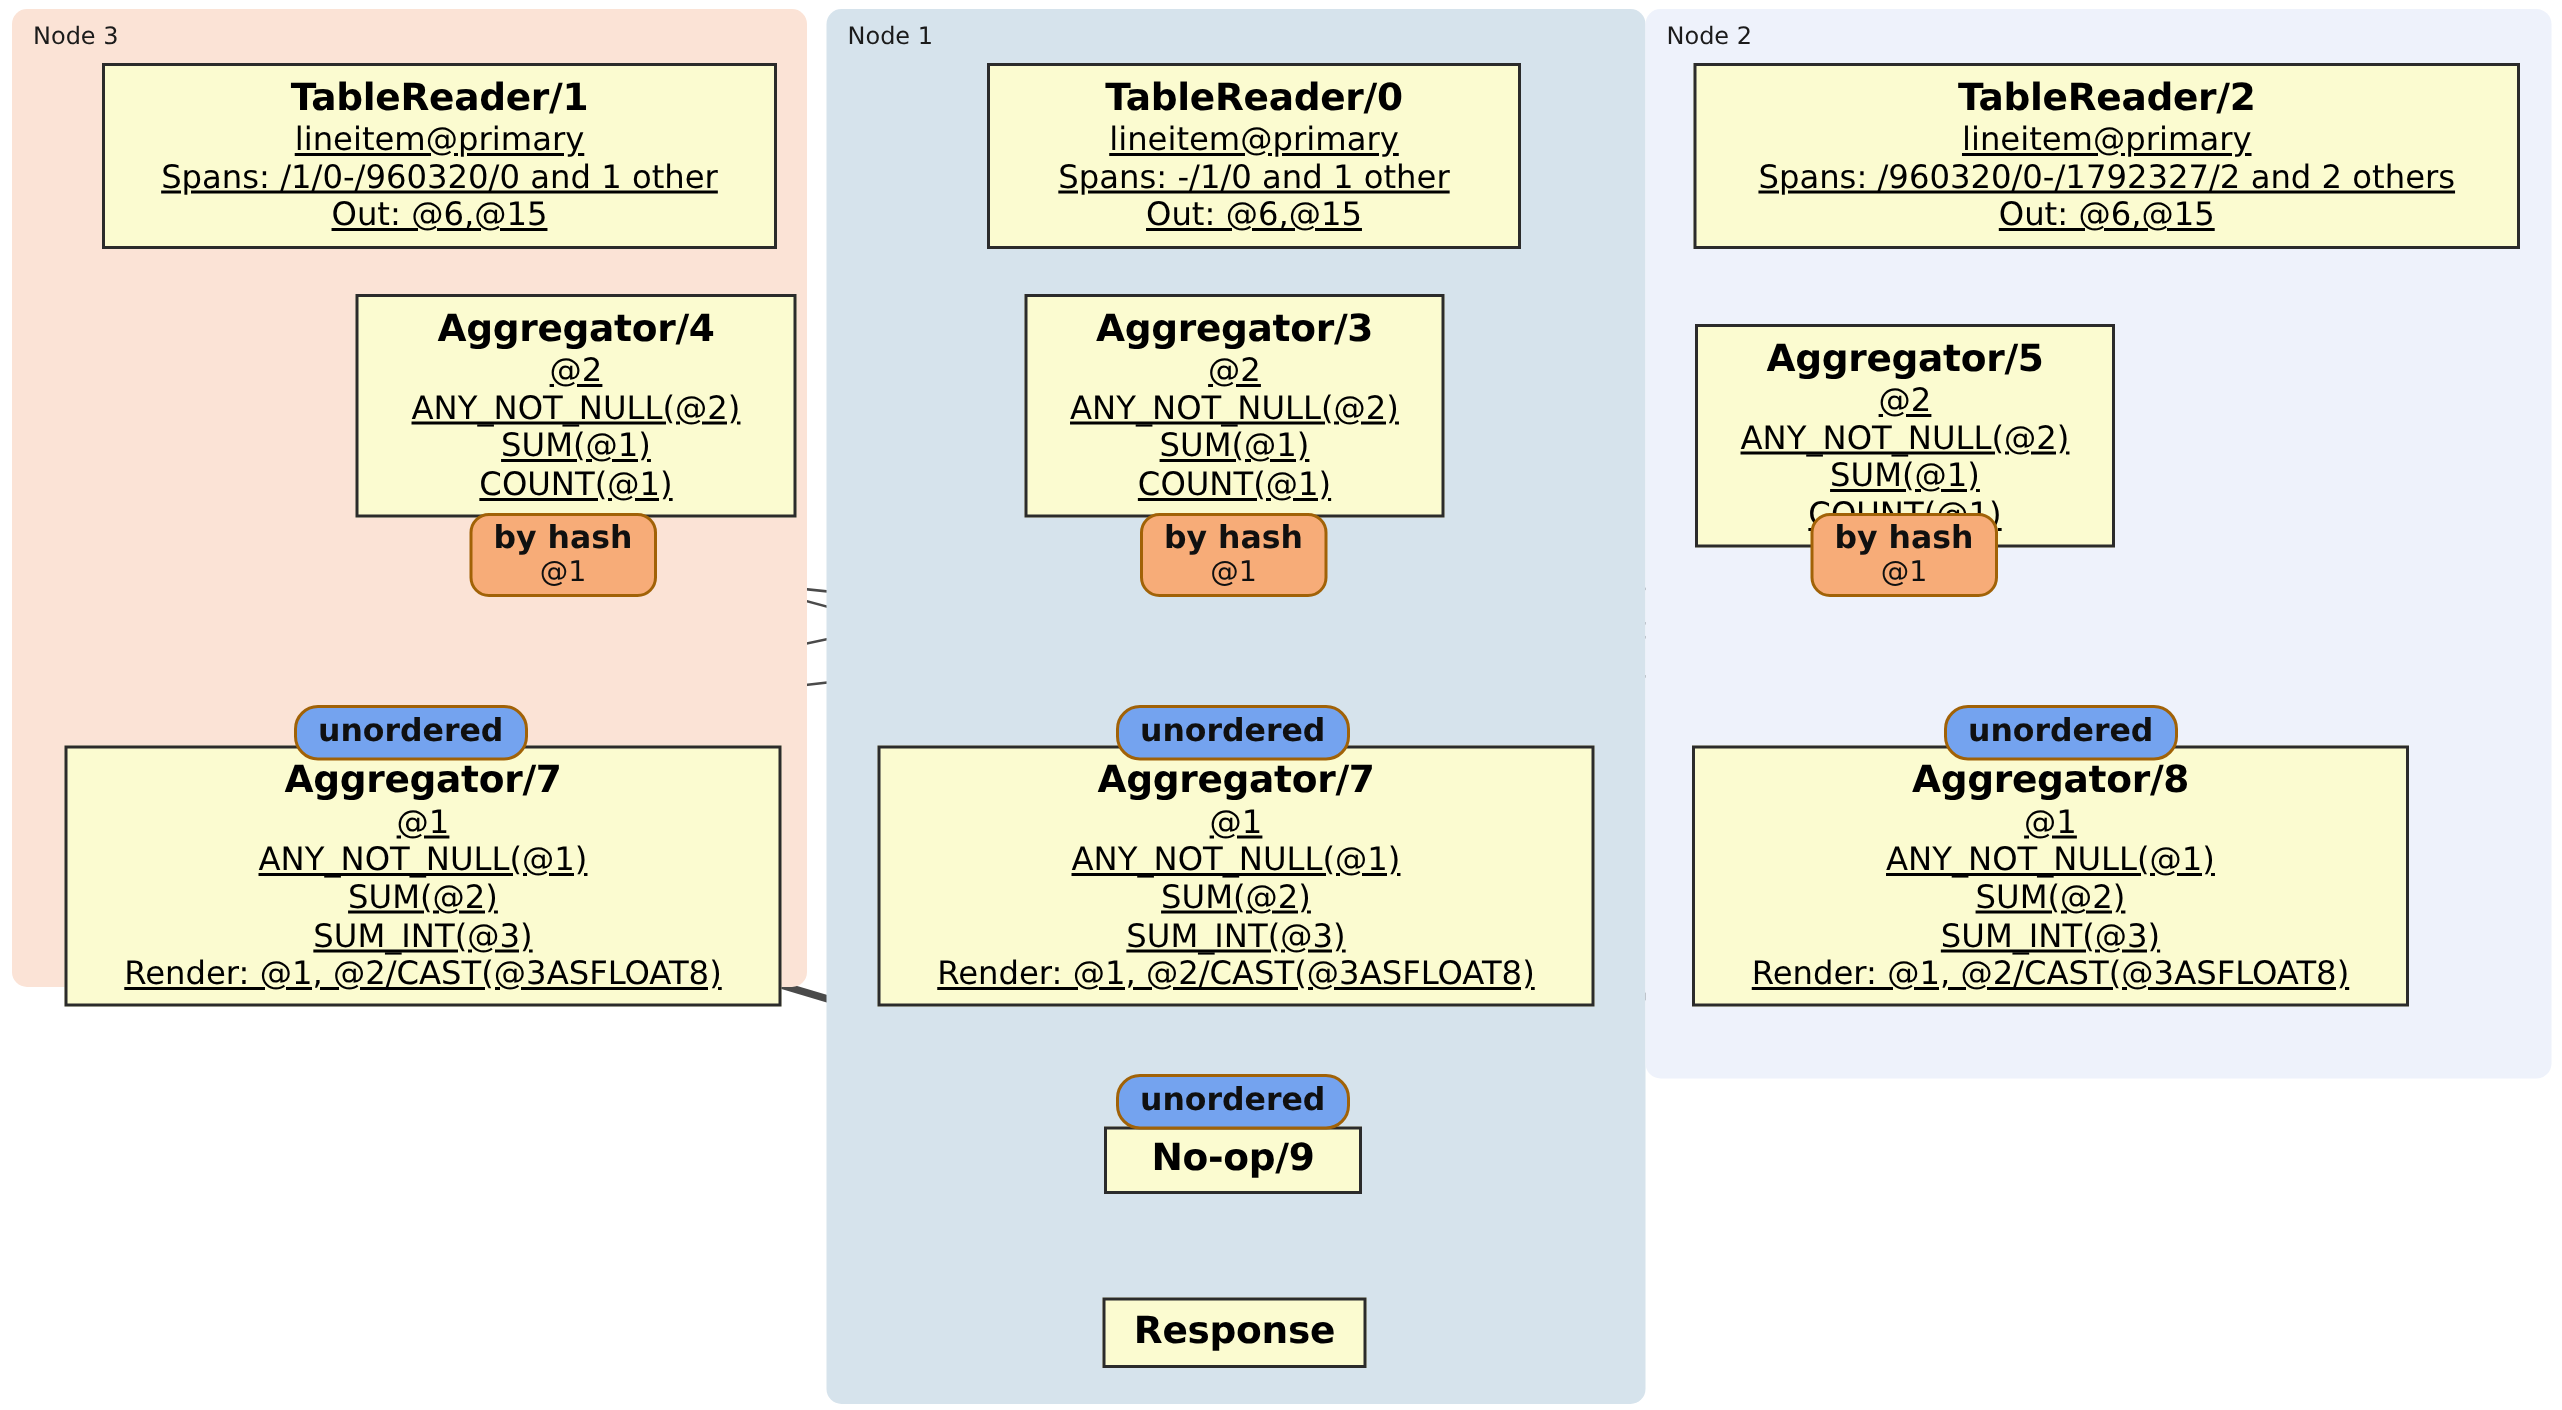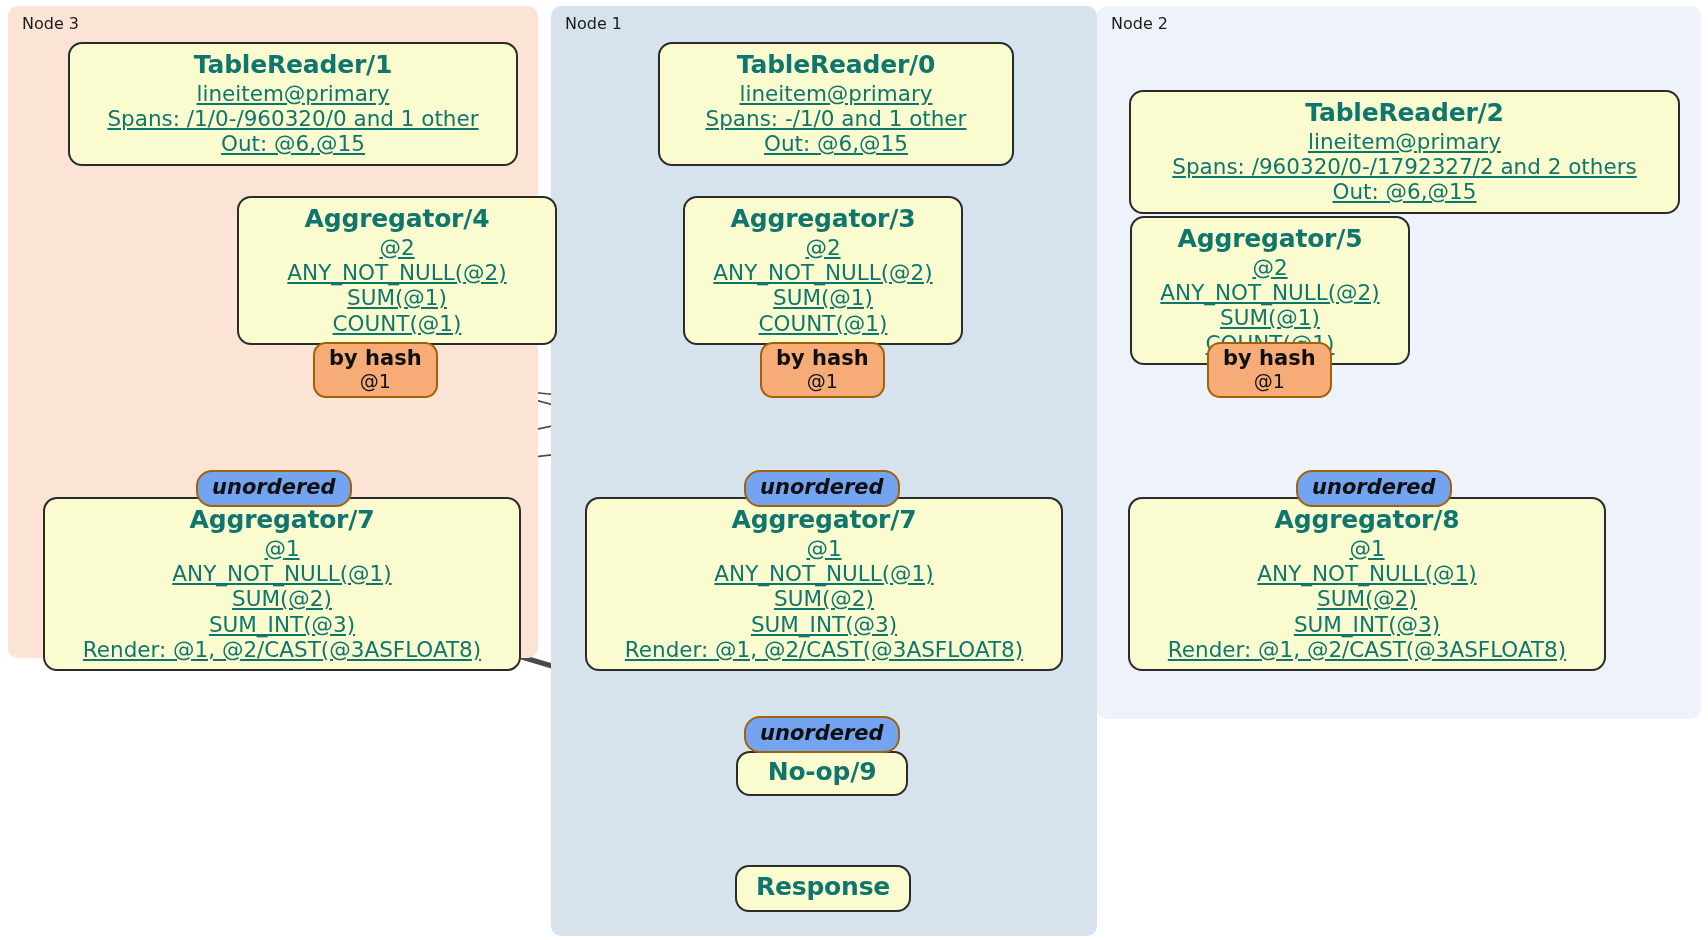--- a/index.html
+++ b/index.html
@@ -59,23 +59,23 @@
     width: 1708px; height: 940px;
     pointer-events: none;
   }
 
   
   .proc {
     position: absolute;
     box-sizing: border-box;
     background: #fbfbd0;
     border: 2px solid #2b2b2b;
-    border-radius: 14px;
+    border-radius: 0;
     text-align: center;
-    color: #0f766e;
+    color: #000000;
     padding: 6px 10px 7px 10px;
     line-height: 1.18;
   }
   .proc .title {
     font-weight: bold;
     font-size: 25px;
     letter-spacing: -0.2px;
     margin-bottom: 1px;
   }
   .proc .line {
@@ -105,21 +105,20 @@
   .badge.hash .b-sub {
     font-size: 19px;
   }
   .badge.unordered {
     background: #74a3ef;
     border-radius: 16px;
     padding: 4px 14px 5px 14px;
     font-weight: bold;
     font-size: 21px;
     white-space: nowrap;
-    font-style: italic;
   }
 
   .z-top { z-index: 30; }
   .z-mid { z-index: 20; }
   .z-low { z-index: 10; }
 </style>
 </head>
 <body>
 
 <div id="canvas">
@@ -177,28 +176,28 @@
     <div class="line">Out: @6,@15</div>
   </div>
 
   <div class="proc z-mid" style="left:658px; top:42px; width:356px;">
     <div class="title">TableReader/0</div>
     <div class="line">lineitem@primary</div>
     <div class="line">Spans: -/1/0 and 1 other</div>
     <div class="line">Out: @6,@15</div>
   </div>
 
-  <div class="proc z-mid" style="left:1129px; top:42px; width:551px;margin-top:48px;">
+  <div class="proc z-mid" style="left:1129px; top:42px; width:551px;">
     <div class="title">TableReader/2</div>
     <div class="line">lineitem@primary</div>
     <div class="line">Spans: /960320/0-/1792327/2 and 2 others</div>
     <div class="line">Out: @6,@15</div>
   </div>
 
-  <div class="proc z-mid" style="left:237px; top:196px; width:320px;">
+  <div class="proc z-mid" style="left:237px; top:196px; width:294px;">
     <div class="title">Aggregator/4</div>
     <div class="line">@2</div>
     <div class="line">ANY_NOT_NULL(@2)</div>
     <div class="line">SUM(@1)</div>
     <div class="line">COUNT(@1)</div>
   </div>
 
   <div class="proc z-mid" style="left:683px; top:196px; width:280px;">
     <div class="title">Aggregator/3</div>
     <div class="line">@2</div>

